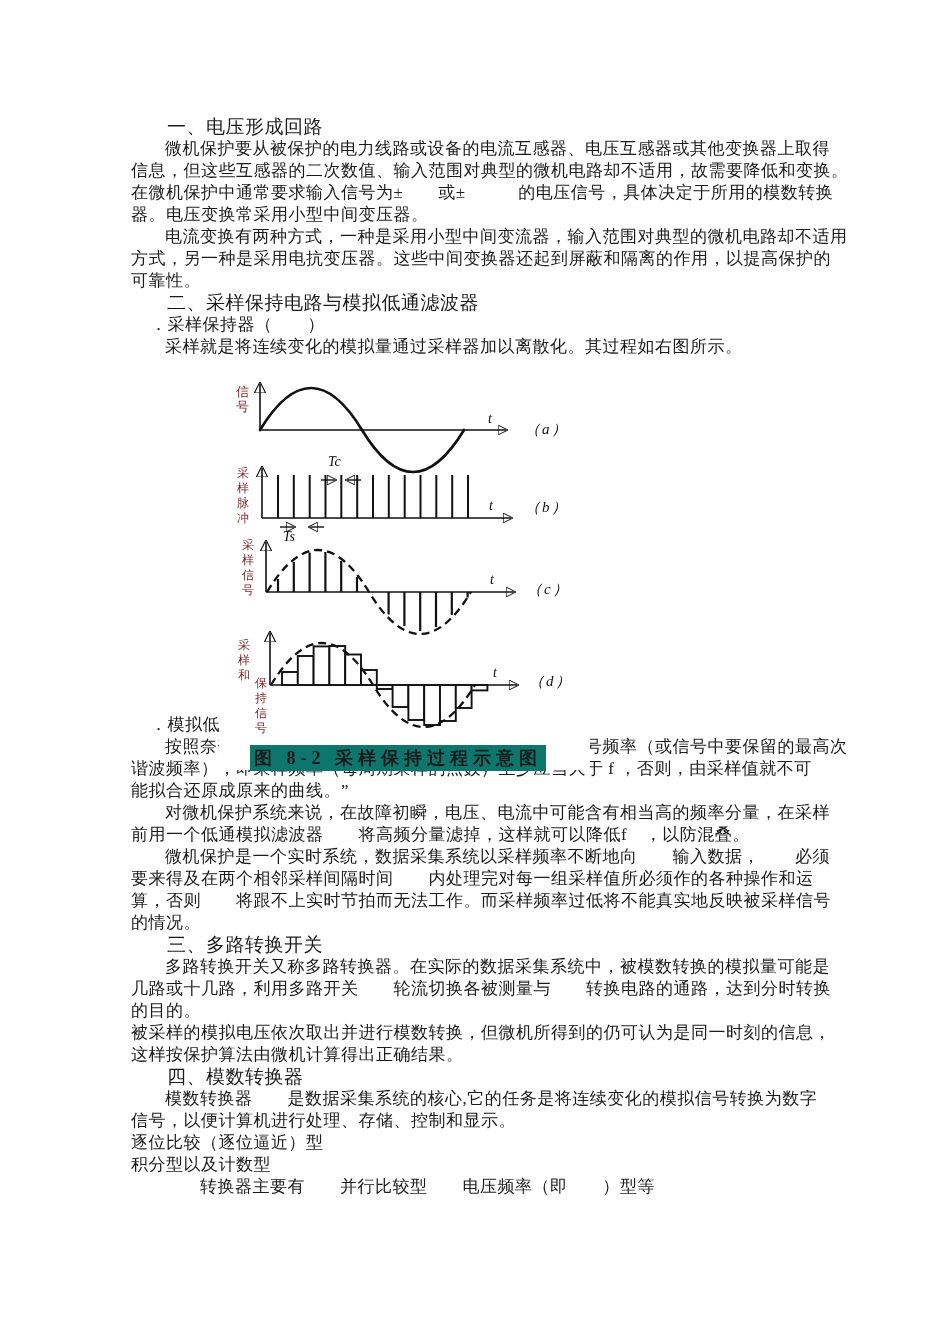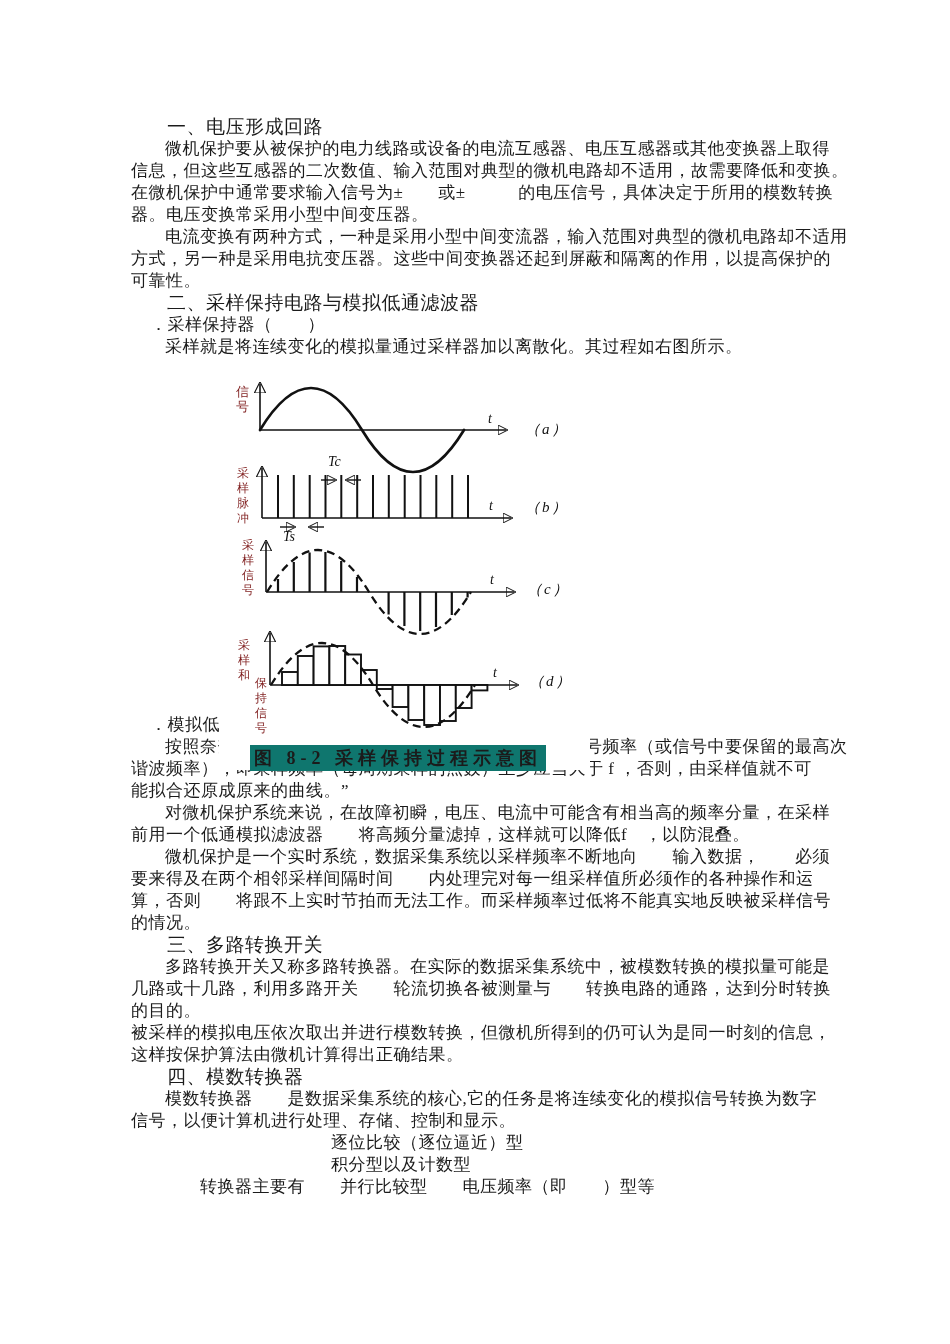--- a/index.html
+++ b/index.html
@@ -10,21 +10,21 @@
   }
   .content{
     position:absolute; left:131px; top:116px; width:704px;
     font-size:17px; line-height:22px; letter-spacing:0.5px;
     z-index:1; white-space:nowrap;
   }
   .ln{height:22px;}
   .h{font-size:19px; text-indent:36px;}
   .p{text-indent:34px;}
   .sub{margin-left:19px;}
-  .c1{margin-left:200px;}
+  .c1{}
   .c2{margin-left:69px;}
   .fig-spacer{height:356px;}
   .cover{
     position:absolute; left:219px; top:712px; width:371px; height:58px;
     background:#ffffff; z-index:2;
   }
   .wave-svg{position:absolute; left:225px; top:376px; z-index:3;}
   .wave-svg line, .wave-svg path{stroke:#111; fill:none;}
   .vlab{
     position:absolute; z-index:3; font-size:12px; line-height:15px;

